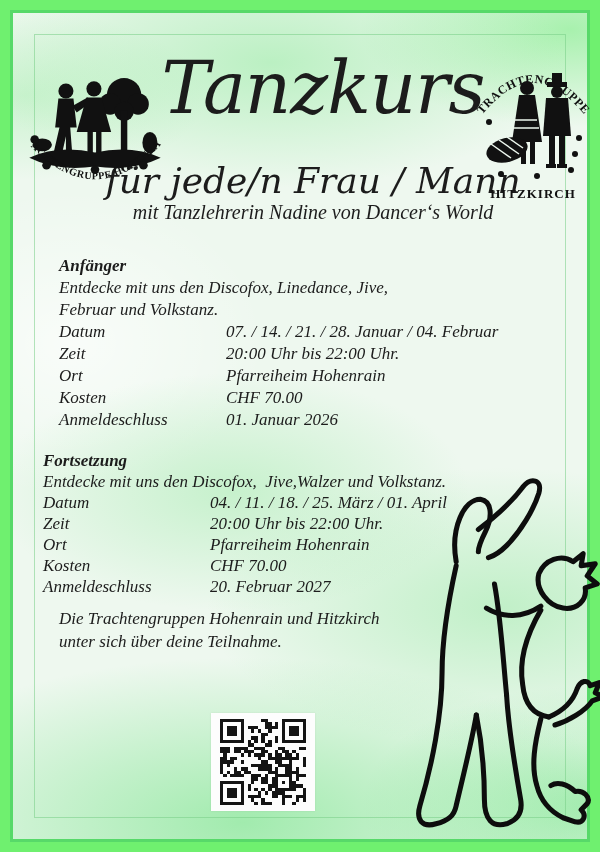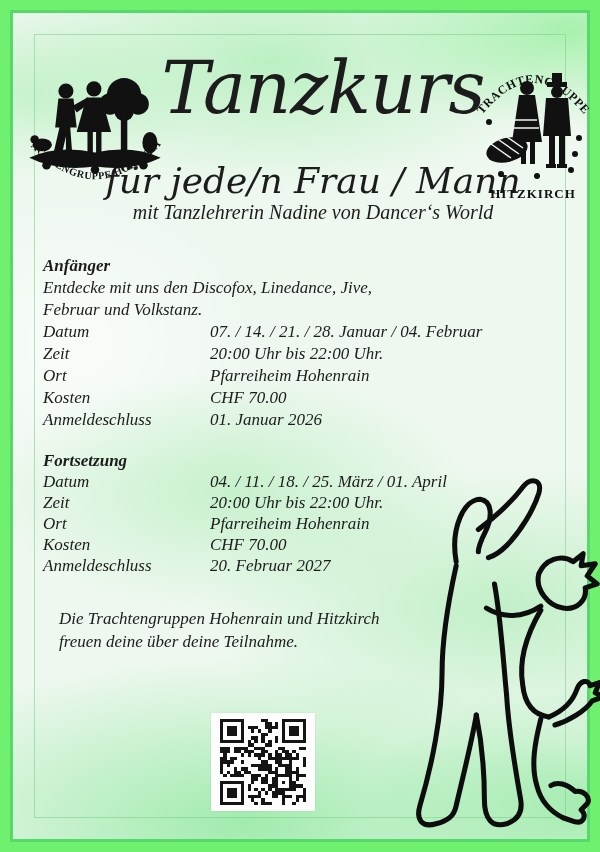--- a/index.html
+++ b/index.html
@@ -109,43 +109,44 @@
         <line x1="44" y1="62" x2="66" y2="62"></line>
           <line x1="43" y1="70" x2="68" y2="70"></line>
       </g>
       <text x="62" y="140" text-anchor="middle" font-family="Liberation Serif,serif" font-size="13" font-weight="bold" fill="#111" letter-spacing="1">HITZKIRCH</text>
     </svg>
 
     <div class="abs title">Tanzkurs</div>
     <div class="abs subtitle">für jede/n Frau / Mann</div>
     <div class="abs tagline">mit Tanzlehrerin Nadine von Dancer‘s World</div>
 
-    <div class="abs section" style="top:242px;">
+    <div class="abs section" style="top:242px;margin-left:16px;">
       <div class="sec-heading">Anfänger</div>
       <div>Entdecke mit uns den Discofox, Linedance, Jive,</div>
       <div>Februar und Volkstanz.</div>
       <div><span class="kv-label">Datum</span><span>07. / 14. / 21. / 28. Januar / 04. Februar</span></div>
       <div><span class="kv-label">Zeit</span><span>20:00 Uhr bis 22:00 Uhr.</span></div>
       <div><span class="kv-label">Ort</span><span>Pfarreiheim Hohenrain</span></div>
       <div><span class="kv-label">Kosten</span><span>CHF 70.00</span></div>
       <div><span class="kv-label">Anmeldeschluss</span><span>01. Januar 2026</span></div>
     </div>
 
     <div class="abs section" style="top:437px;line-height:21px;">
       <div class="sec-heading">Fortsetzung</div>
+      <div class="pre">Entdecke mit uns den Discofox,  Jive,Walzer und Volkstanz.</div>
       <div><span class="kv-label">Datum</span><span>04. / 11. / 18. / 25. März / 01. April</span></div>
       <div><span class="kv-label">Zeit</span><span>20:00 Uhr bis 22:00 Uhr.</span></div>
       <div><span class="kv-label">Ort</span><span>Pfarreiheim Hohenrain</span></div>
       <div><span class="kv-label">Kosten</span><span>CHF 70.00</span></div>
       <div><span class="kv-label">Anmeldeschluss</span><span>20. Februar 2027</span></div>
     </div>
 
     <div class="abs closing">
       <div>Die Trachtengruppen Hohenrain und Hitzkirch</div>
-      <div>freuen deine über deine Teilnahme.</div>
+      <div>unter sich über deine Teilnahme.</div>
     </div>
 
 
     <div class="abs qr-tile">
       <svg id="qr" width="86" height="86" viewBox="0 0 25 25" style="shape-rendering:crispEdges">
           <rect x="0" y="0" width="1" height="1" fill="#141414"></rect>
           <rect x="1" y="0" width="1" height="1" fill="#141414"></rect>
           <rect x="2" y="0" width="1" height="1" fill="#141414"></rect>
           <rect x="3" y="0" width="1" height="1" fill="#141414"></rect>
           <rect x="4" y="0" width="1" height="1" fill="#141414"></rect>

